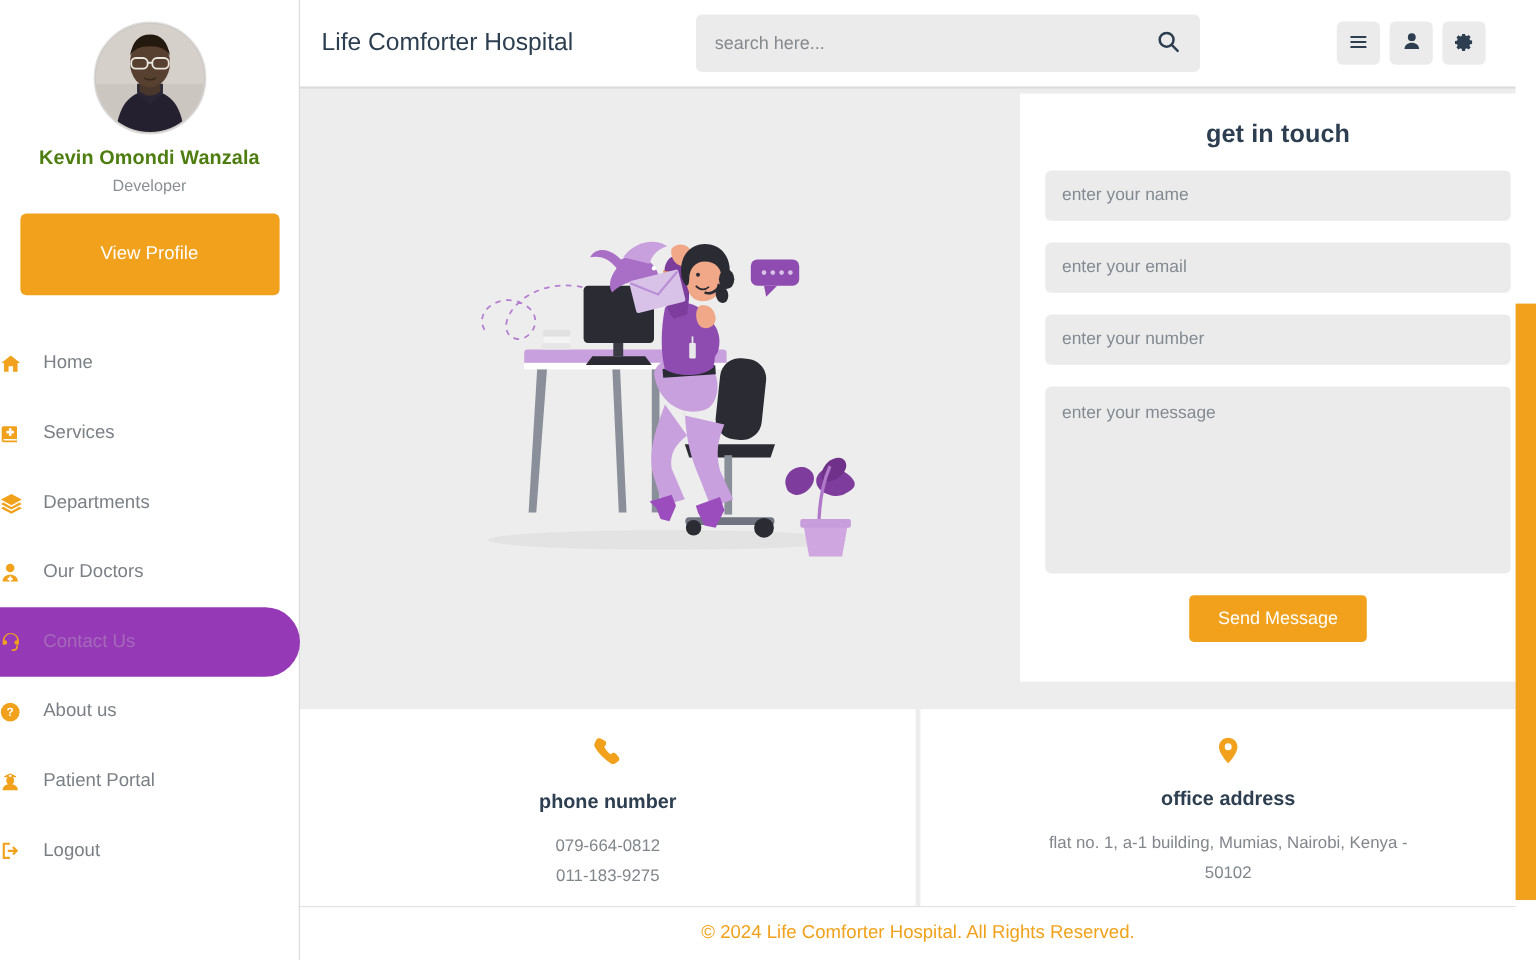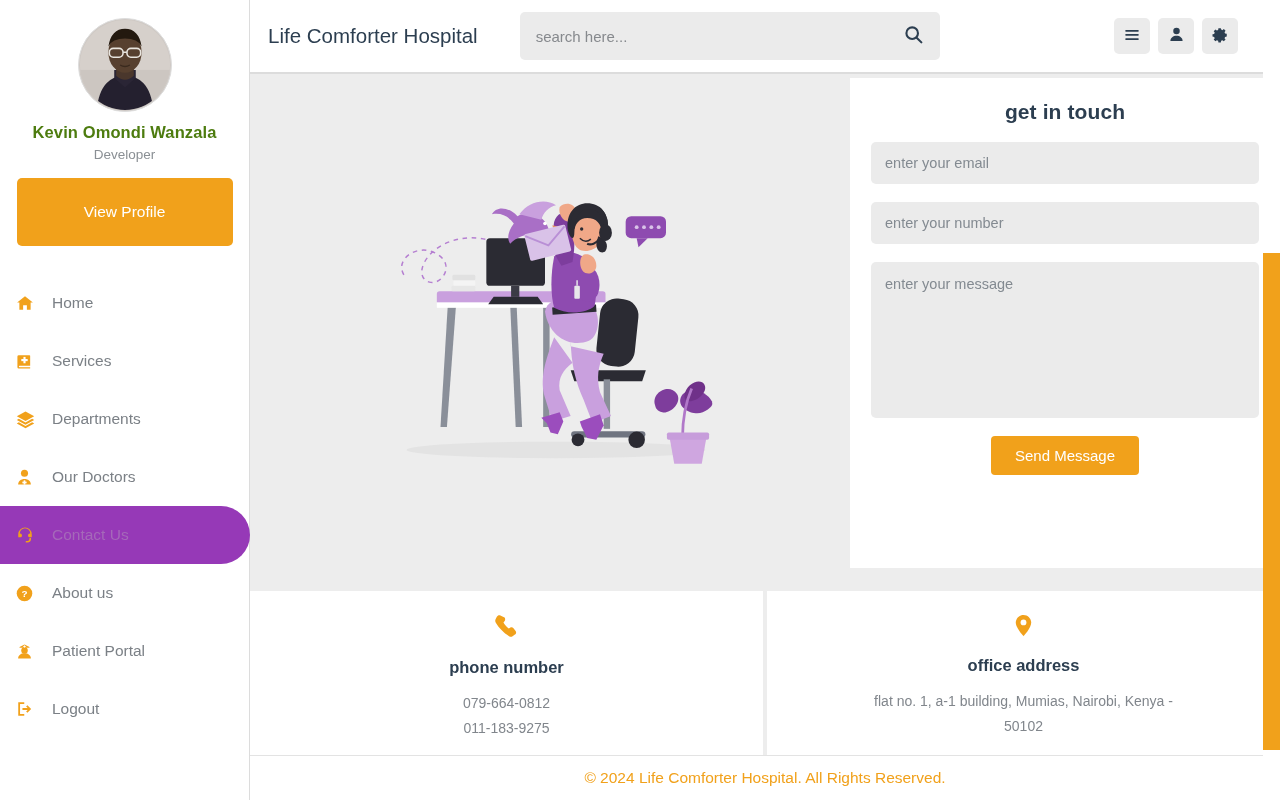--- a/index.html
+++ b/index.html
@@ -42,21 +42,21 @@
     display: block; width: 216px; margin: 16px auto 0 auto;
     background: #f1a11b; color: #ffffff;
     border: none; border-radius: 5px;
     font-size: 15.5px; font-family: inherit;
     padding: 25px 0; cursor: pointer; text-align: center;
   }
 
   .nav { margin-top: 28px; }
   .nav-item {
     display: flex; align-items: center;
-    height: 58px; padding-left: 16px;
+    height: 58px; 
     color: #7b8086; font-size: 15.5px;
     cursor: pointer; position: relative;
     text-decoration: none;
   }
   .nav-item .nav-icon {
     width: 26px; flex: 0 0 26px; display: flex;
     align-items: center; justify-content: flex-start;
     color: #f1a11b;
   }
   .nav-item .nav-icon svg { display:block; }
@@ -86,21 +86,21 @@
     display: flex; align-items: center;
     padding: 0 18px 0 18px;
     flex: 0 0 74px;
   }
   .brand {
     font-size: 20.5px; color: #2c3e50; font-weight: 400;
     white-space: nowrap; margin-left: 0px; flex: 0 0 auto;
     padding-left: 0px;
   }
   .search-wrap {
-    margin-left: 42px;
+    margin-left: 102px;
     width: 420px; height: 48px;
     background: #ebebeb; border-radius: 5px;
     display: flex; align-items: center;
     padding: 0 16px;
   }
   .search-input {
     flex: 1; background: transparent; border: none; outline: none;
     font-family: inherit; font-size: 15px; color: #5b6168;
   }
   .search-input::placeholder { color: #86898d; }
@@ -476,20 +476,21 @@
 
             <g transform="translate(148,42)">
               <rect x="0" y="0" width="46" height="30" rx="2" fill="#d9c2e8" transform="rotate(-14 23 15)"></rect>
               <path d="M1 2 L23 18 L45 2" fill="none" stroke="#b98fd6" stroke-width="2" transform="rotate(-14 23 15)"></path>
             </g>
           </svg>
         </div>
 
         <div class="form-card">
           <div class="form-title">get in touch</div>
+          <input class="field" type="text" placeholder="enter your name" style="">
           <input class="field" type="email" placeholder="enter your email" style="">
           <input class="field" type="tel" placeholder="enter your number" style="">
           <textarea class="field" placeholder="enter your message" style=""></textarea>
           <button class="send-btn">Send Message</button>
         </div>
 
       </section>
 
       <section class="info-row">
 

